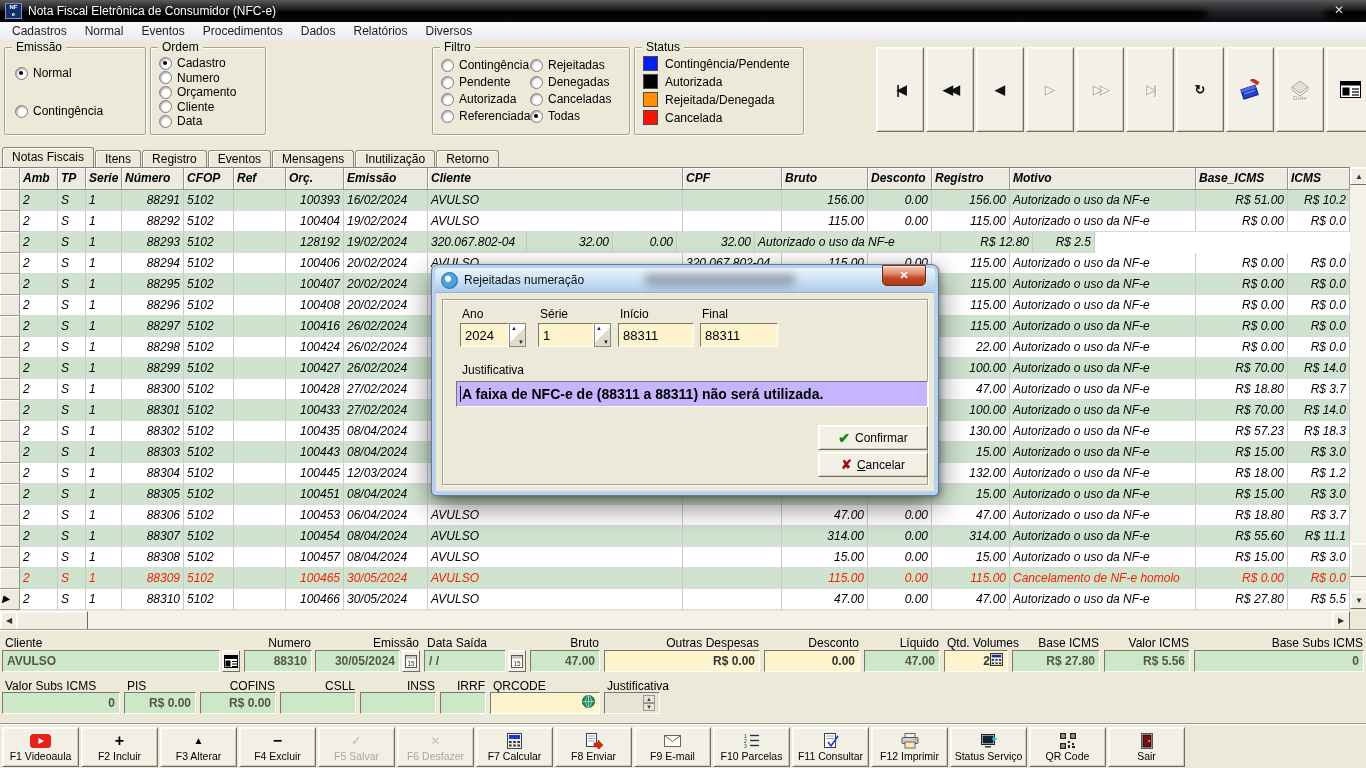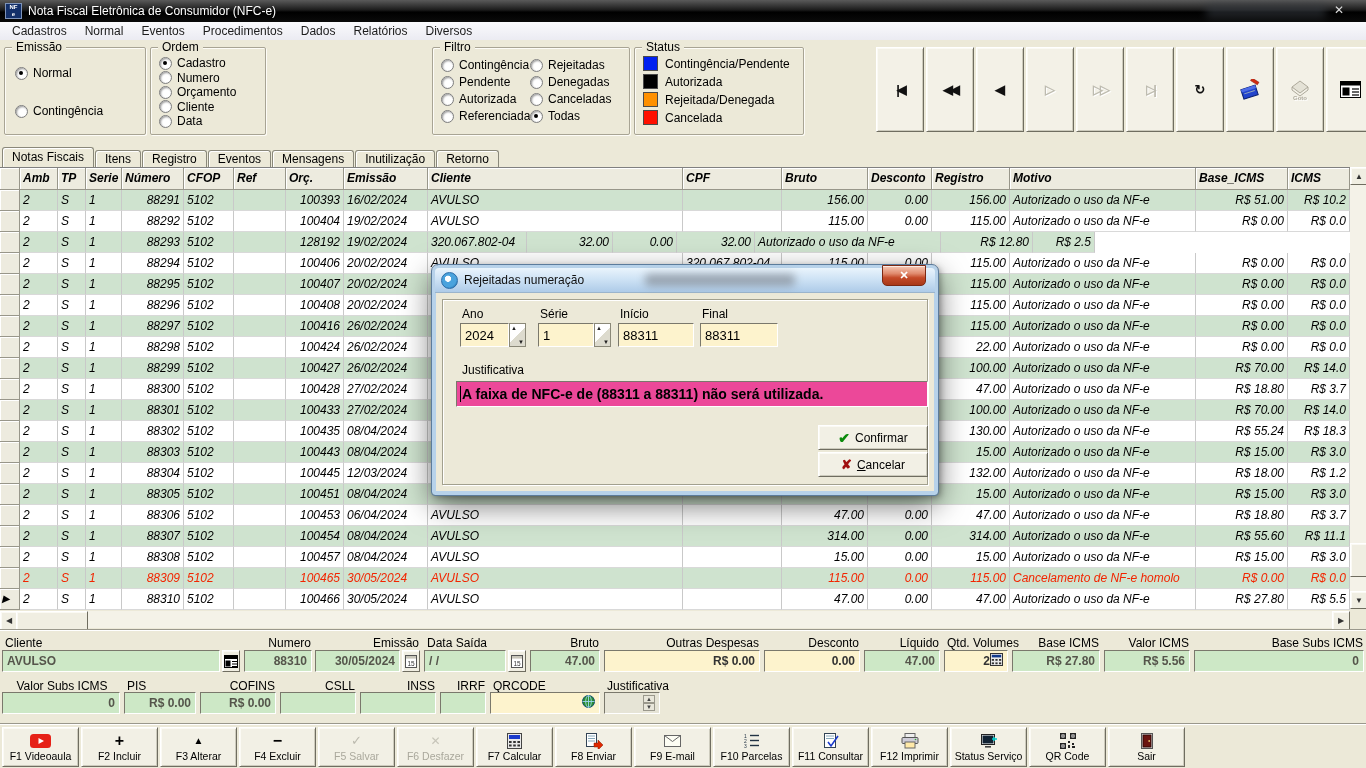--- a/index.html
+++ b/index.html
@@ -120,21 +120,21 @@
     line-height:18px;text-align:center;box-shadow:inset 0 1px 0 rgba(255,255,255,.65);}
   .dlg-frame{position:absolute;left:6px;right:6px;top:30px;bottom:6px;border:1px solid #a2a08e;
     box-shadow:inset 1px 1px 0 #fff,1px 1px 0 #fff;}
   .dlg-label{position:absolute;font-size:12px;}
   .dlg-input{position:absolute;height:24px;box-sizing:border-box;background:#fdf3cd;border:1px solid;
     border-color:#7a786c #fff #fff #7a786c;display:flex;align-items:center;padding:0 4px;font-size:13px;}
   .spinbox{position:absolute;width:17px;height:24px;box-sizing:border-box;border:1px solid #8a8878;
     background:linear-gradient(135deg,#fff 49%,#dddbce 51%);}
   .spinbox::before{content:"▲";position:absolute;left:1px;top:1px;font-size:6px;color:#222;}
   .spinbox::after{content:"▼";position:absolute;right:1px;bottom:1px;font-size:6px;color:#222;}
-  .cyanfield{position:absolute;left:20px;top:112px;width:472px;height:26px;background:#ec4899;
+  .cyanfield{position:absolute;left:20px;top:112px;width:472px;height:26px;background:#c4b5fd;
     border:1px solid;border-color:#7a786c #fff #fff #7a786c;display:flex;align-items:center;
     font-size:14px;font-weight:bold;padding:0 3px;box-sizing:border-box;white-space:nowrap;overflow:hidden;}
   .cyanfield::before{content:"";width:1px;height:16px;background:#000;margin-right:1px;}
   .dlg-btn{position:absolute;left:382px;width:108px;height:23px;background:#f2f0e5;border:1px solid;
     border-color:#fff #6f6d60 #6f6d60 #fff;box-shadow:inset 1px 1px 0 #fbfaf4,inset -1px -1px 0 #cdcbbd;
     display:flex;align-items:center;justify-content:center;gap:5px;font-size:12px;}
   .ok-glyph{color:#0a8a0a;font-weight:bold;font-size:14px;}
   .x-glyph{color:#a01010;font-weight:bold;font-size:13px;}
 </style>
 </head>
@@ -559,21 +559,21 @@
         <div class="tc " style="width:50px">5102</div>
         <div class="tc " style="width:52px"></div>
         <div class="tc r" style="width:58px">100435</div>
         <div class="tc " style="width:84px">08/04/2024</div>
         <div class="tc " style="width:255px"></div>
         <div class="tc " style="width:99px"></div>
         <div class="tc r" style="width:86px"></div>
         <div class="tc r" style="width:64px"></div>
         <div class="tc r" style="width:78px">130.00</div>
         <div class="tc " style="width:186px">Autorizado o uso da NF-e</div>
-        <div class="tc r" style="width:92px">R$ 55.24</div>
+        <div class="tc r" style="width:92px">R$ 57.23</div>
         <div class="tc r" style="width:62px">R$ 18.3</div>
       </div>
       <div class="tr green">
       <div class="tc marker"></div>
         <div class="tc " style="width:38px">2</div>
         <div class="tc " style="width:28px">S</div>
         <div class="tc " style="width:36px">1</div>
         <div class="tc r" style="width:62px">88303</div>
         <div class="tc " style="width:50px">5102</div>
         <div class="tc " style="width:52px"></div>
@@ -815,21 +815,21 @@
         <span class="val r">R$ 27.80</span>
       </div>
       <div class="dlabel" style="left:1107px;top:6px;width:82px;text-align:right">Valor ICMS</div>
       <div class="dfield green" style="left:1104px;top:20px;width:86px">
         <span class="val r">R$ 5.56</span>
       </div>
       <div class="dlabel" style="left:1197px;top:6px;width:166px;text-align:right">Base Subs ICMS</div>
       <div class="dfield green" style="left:1194px;top:20px;width:170px">
         <span class="val r">0</span>
       </div>
-      <div class="dlabel" style="left:5px;top:49px;width:114px;text-align:center">Valor Subs ICMS</div>
+      <div class="dlabel" style="left:5px;top:49px;width:114px;text-align:left">Valor Subs ICMS</div>
       <div class="dfield green" style="left:2px;top:62px;width:118px">
         <span class="val r">0</span>
       </div>
       <div class="dlabel" style="left:127px;top:49px;width:68px;text-align:left">PIS</div>
       <div class="dfield green" style="left:124px;top:62px;width:72px">
         <span class="val r">R$ 0.00</span>
       </div>
       <div class="dlabel" style="left:203px;top:49px;width:72px;text-align:right">COFINS</div>
       <div class="dfield green" style="left:200px;top:62px;width:76px">
         <span class="val r">R$ 0.00</span>

